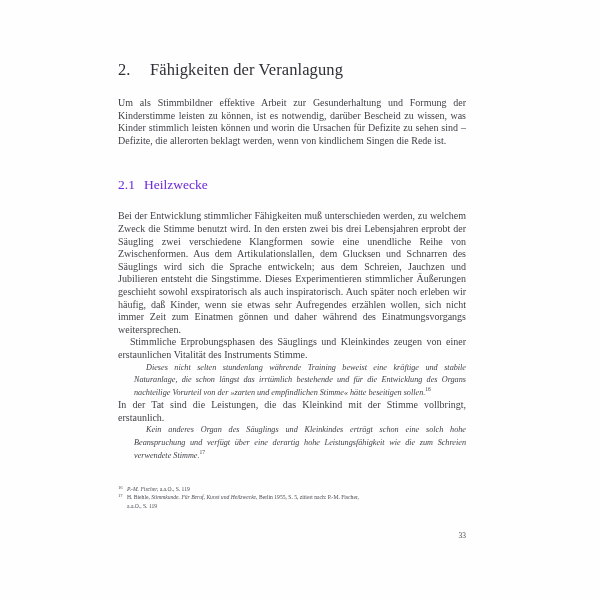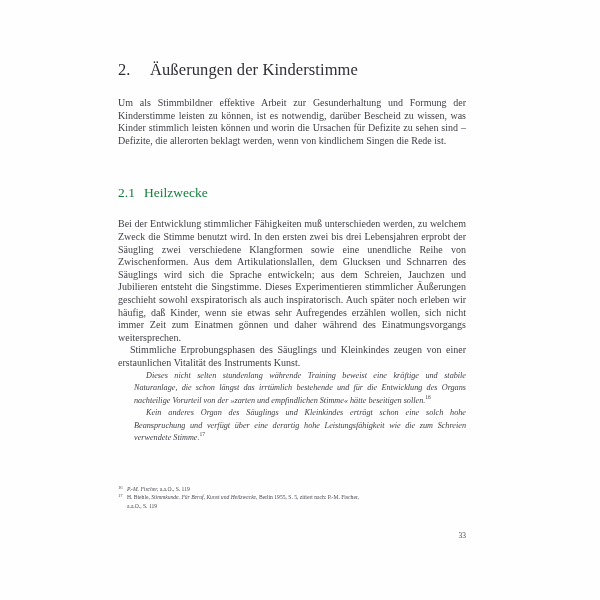--- a/index.html
+++ b/index.html
@@ -49,25 +49,25 @@
     font-size: 16.5px;
   }
   .chapter-title {
     font-size: 16.5px;
   }
 
   
   .section-heading {
     display: flex;
     align-items: baseline;
-    margin-top: 38px;
+    margin-top: 30px;
     margin-bottom: 0;
     font-weight: 400;
     font-size: 13.5px;
-    color: #15803d;
+    color: #6d28d9;
   }
   .section-number {
     width: 26px;
     flex: 0 0 26px;
   }
 
   
   .body-par {
     margin: 0;
     text-align: justify;
@@ -147,36 +147,37 @@
 </style>
 </head>
 <body>
 
 <div class="page">
 
   <div class="content">
 
     <h1 class="chapter-heading">
       <span class="chapter-number">2.</span>
-      <span class="chapter-title">Äußerungen der Kinderstimme</span>
+      <span class="chapter-title">Fähigkeiten der Veranlagung</span>
     </h1>
 
     <p class="body-par par-after-heading">Um als Stimmbildner effektive Arbeit zur Gesunderhaltung und Formung der Kinderstimme leisten zu können, ist es notwendig, darüber Bescheid zu wissen, was Kinder stimmlich leisten können und worin die Ursachen für Defizite zu sehen sind – Defizite, die allerorten beklagt werden, wenn von kindlichem Singen die Rede ist.</p>
 
     <h2 class="section-heading">
       <span class="section-number">2.1</span>
       <span class="section-title">Heilzwecke</span>
     </h2>
 
     <p class="body-par par-after-heading">Bei der Entwicklung stimmlicher Fähigkeiten muß unterschieden werden, zu welchem Zweck die Stimme benutzt wird. In den ersten zwei bis drei Lebensjahren erprobt der Säugling zwei verschiedene Klangformen sowie eine unendliche Reihe von Zwischenformen. Aus dem Artikulationslallen, dem Glucksen und Schnarren des Säuglings wird sich die Sprache entwickeln; aus dem Schreien, Jauchzen und Jubilieren entsteht die Singstimme. Dieses Experimentieren stimmlicher Äußerungen geschieht sowohl exspiratorisch als auch inspiratorisch. Auch später noch erleben wir häufig, daß Kinder, wenn sie etwas sehr Aufregendes erzählen wollen, sich nicht immer Zeit zum Einatmen gönnen und daher während des Einatmungsvorgangs weitersprechen.</p>
 
-    <p class="body-par par-indent">Stimmliche Erprobungsphasen des Säuglings und Kleinkindes zeugen von einer erstaunlichen Vitalität des Instruments Kunst.</p>
+    <p class="body-par par-indent">Stimmliche Erprobungsphasen des Säuglings und Kleinkindes zeugen von einer erstaunlichen Vitalität des Instruments Stimme.</p>
 
     <p class="quote-par"><span>Dieses nicht selten stundenlang währende Training beweist eine kräftige und stabile Naturanlage, die schon längst das irrtümlich bestehende und für die Entwicklung des Organs nachteilige Vorurteil von der »zarten und empfindlichen Stimme« hätte beseitigen sollen.</span><sup class="fn-ref">16</sup></p>
 
+    <p class="body-par">In der Tat sind die Leistungen, die das Kleinkind mit der Stimme vollbringt, erstaunlich.</p>
 
     <p class="quote-par"><span>Kein anderes Organ des Säuglings und Kleinkindes erträgt schon eine solch hohe Beanspruchung und verfügt über eine derartig hohe Leistungsfähigkeit wie die zum Schreien verwendete Stimme.</span><sup class="fn-ref">17</sup></p>
 
   </div>
 
   <div class="footnotes">
 
     <div class="footnote">
       <span class="fn-marker">16</span>
       <span class="fn-text"><em>P.-M. Fischer,</em><span> a.a.O., S. 119</span></span>

